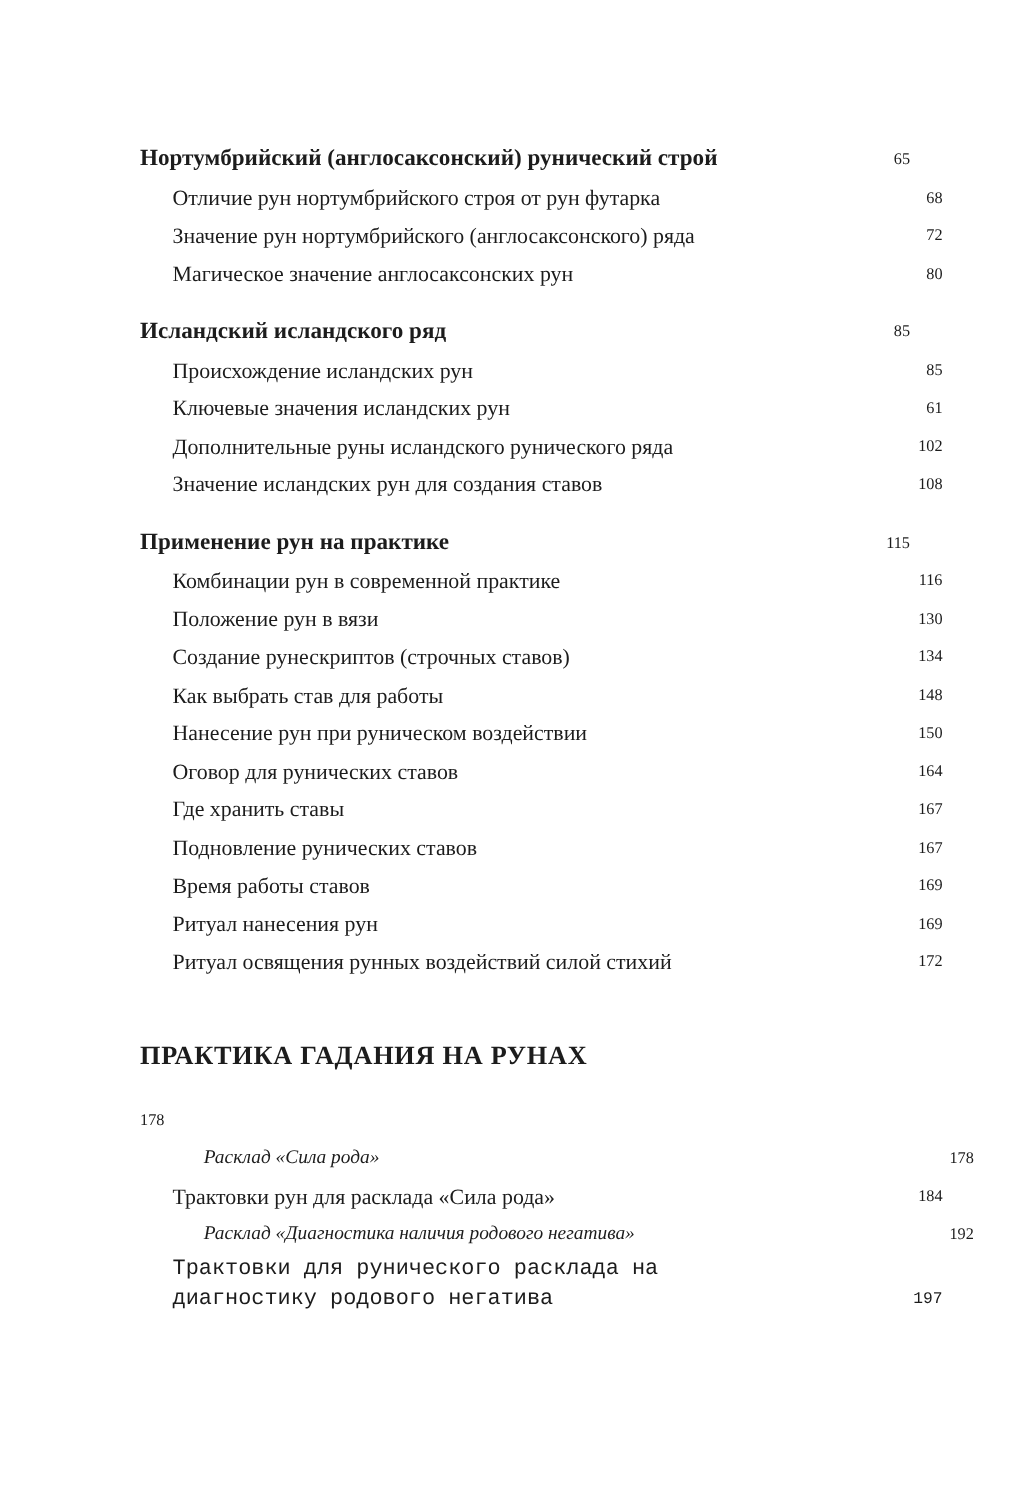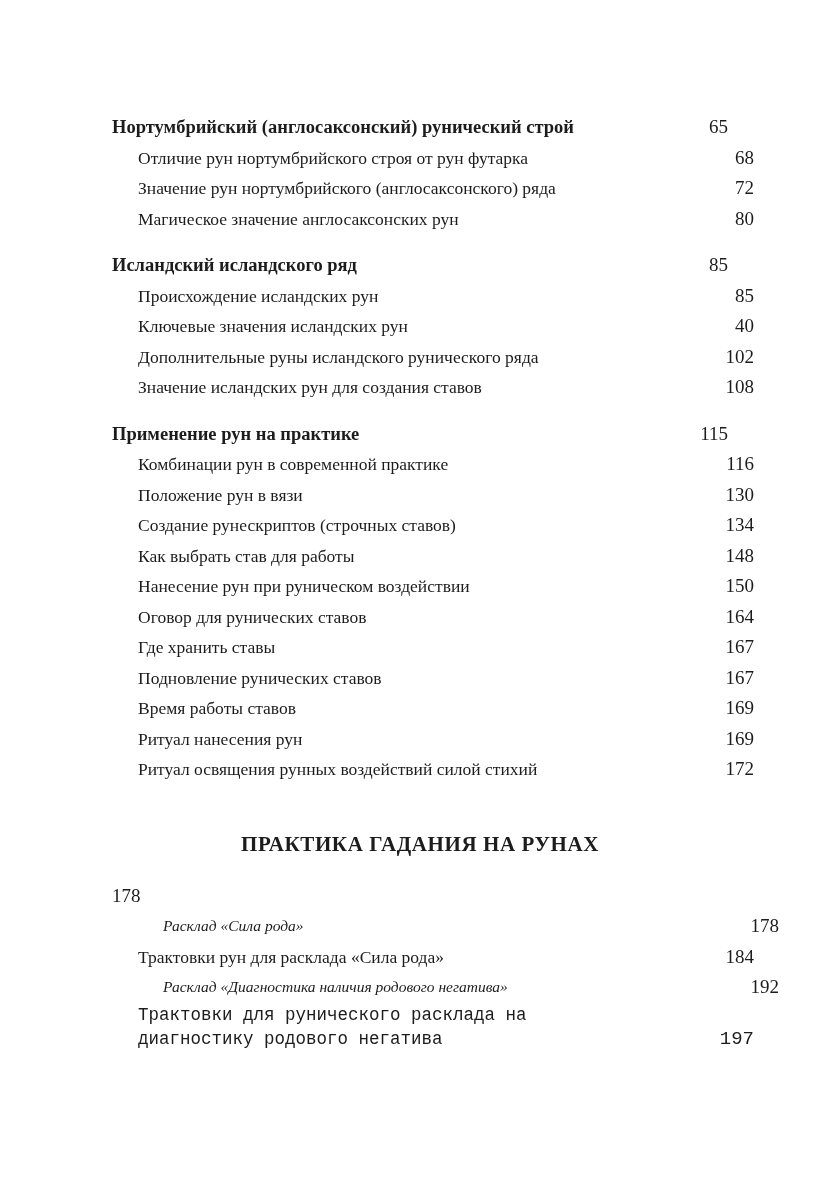--- a/index.html
+++ b/index.html
@@ -40,21 +40,21 @@
     flex: 0 1 auto;
     padding-right: 18px;
   }
 
   .entry .page-num {
     flex: 0 0 auto;
     text-align: right;
     white-space: nowrap;
     font-weight: normal;
     font-style: normal;
-    font-size: 19px;
+    font-size: 13px;
     line-height: inherit;
     color: #1c1c1c;
   }
 
   
   .entry.level-section {
     margin-left: 0;
     font-weight: bold;
     font-size: 18.5px;
     line-height: 30.5px;
@@ -98,21 +98,20 @@
     font-style: italic;
     font-size: 15.5px;
     line-height: 30.5px;
   }
   .entry.level-italic .page-num {
     line-height: 30.5px;
   }
 
   
   .part-title {
-    text-align: center;
     font-weight: bold;
     font-size: 21px;
     letter-spacing: 0.6px;
     line-height: 30px;
     margin-top: 44px;
     margin-bottom: 22px;
     width: 616px;
   }
 
   .group {
@@ -151,21 +150,21 @@
       <div class="entry level-section">
         <span class="title">Исландский исландского ряд</span>
         <span class="page-num">85</span>
       </div>
       <div class="entry level-sub">
         <span class="title">Происхождение исландских рун</span>
         <span class="page-num">85</span>
       </div>
       <div class="entry level-sub">
         <span class="title">Ключевые значения исландских рун</span>
-        <span class="page-num">40</span>
+        <span class="page-num">61</span>
       </div>
       <div class="entry level-sub">
         <span class="title">Дополнительные руны исландского рунического ряда</span>
         <span class="page-num">102</span>
       </div>
       <div class="entry level-sub">
         <span class="title">Значение исландских рун для создания ставов</span>
         <span class="page-num">108</span>
       </div>
     </div>

